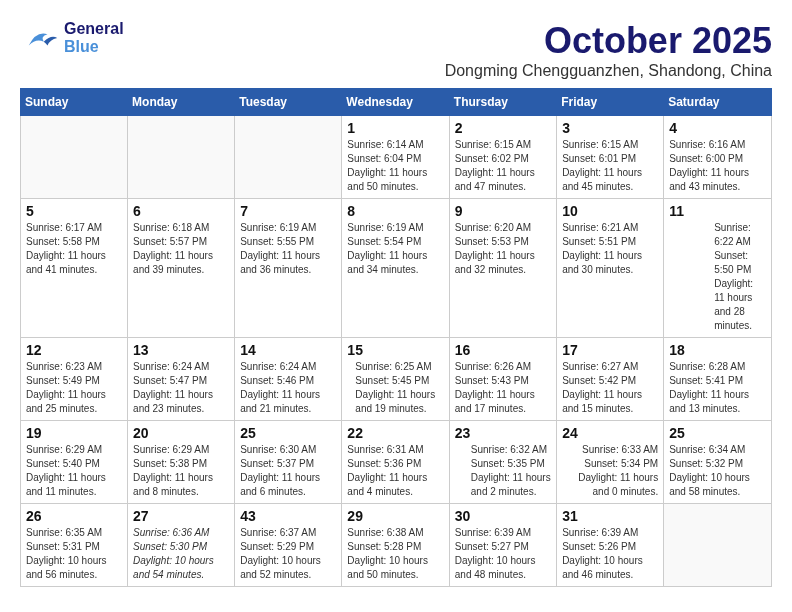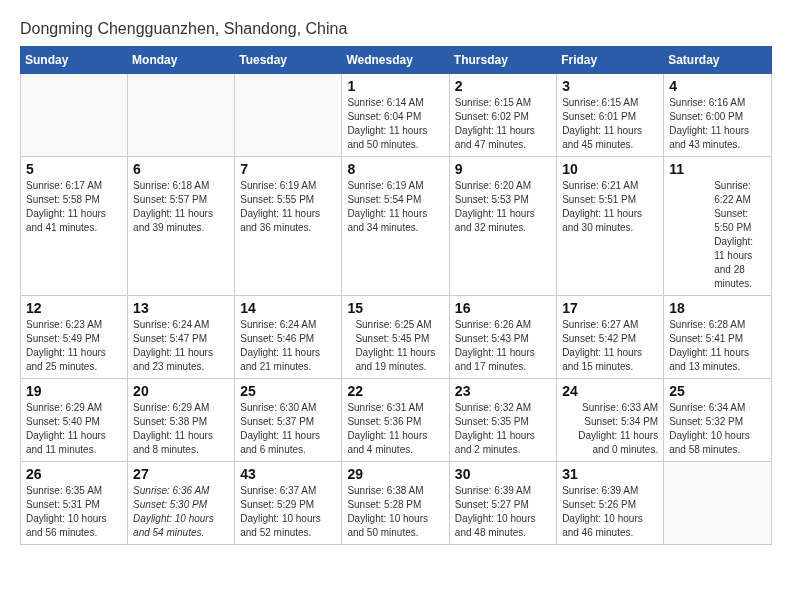--- a/index.html
+++ b/index.html
@@ -90,21 +90,32 @@
     .logo-blue {
       font-size: 16px;
       font-weight: bold;
       color: #4a90d9;
     }
   </style>
 </head>
 <body>
 
 <div class="header">
+  <div class="logo-container">
+    <svg class="logo-bird-svg" viewBox="0 0 50 40" xmlns="http://www.w3.org/2000/svg">
+      <path d="M10,30 Q20,10 35,15 Q25,18 30,25 Q20,20 10,30Z" fill="#4a90d9"></path>
+      <path d="M30,25 Q40,15 48,20 Q38,22 35,30 Q33,27 30,25Z" fill="#2a5caa"></path>
+    </svg>
+    <div class="logo-words">
+      <span class="logo-general">General</span>
+      <span class="logo-blue">Blue</span>
+    </div>
+  </div>
   <div class="title-section">
+    <div class="month-title">October 2025</div>
     <div class="location">Dongming Chengguanzhen, Shandong, China</div>
   </div>
 </div>
 
 <table class="calendar">
   <thead>
     <tr>
     <th>Sunday</th>
         <th>Monday</th>
         <th>Tuesday</th>
@@ -274,21 +285,21 @@
         </td>
         <td>
           <span class="day-number">22</span>
           <div class="day-info" style="white-space: pre-line;">Sunrise: 6:31 AM
 Sunset: 5:36 PM
 Daylight: 11 hours
 and 4 minutes.</div>
         </td>
         <td>
           <span class="day-number">23</span>
-          <div class="day-info" style="white-space: pre-line;">Sunrise: 6:32 AM
+          <div class="day-info" style="white-space: pre-line; margin-left: 16px;">Sunrise: 6:32 AM
 Sunset: 5:35 PM
 Daylight: 11 hours
 and 2 minutes.</div>
         </td>
         <td>
           <span class="day-number">24</span>
           <div class="day-info" style="white-space: pre-line; text-align: right;">Sunrise: 6:33 AM
 Sunset: 5:34 PM
 Daylight: 11 hours
 and 0 minutes.</div>

